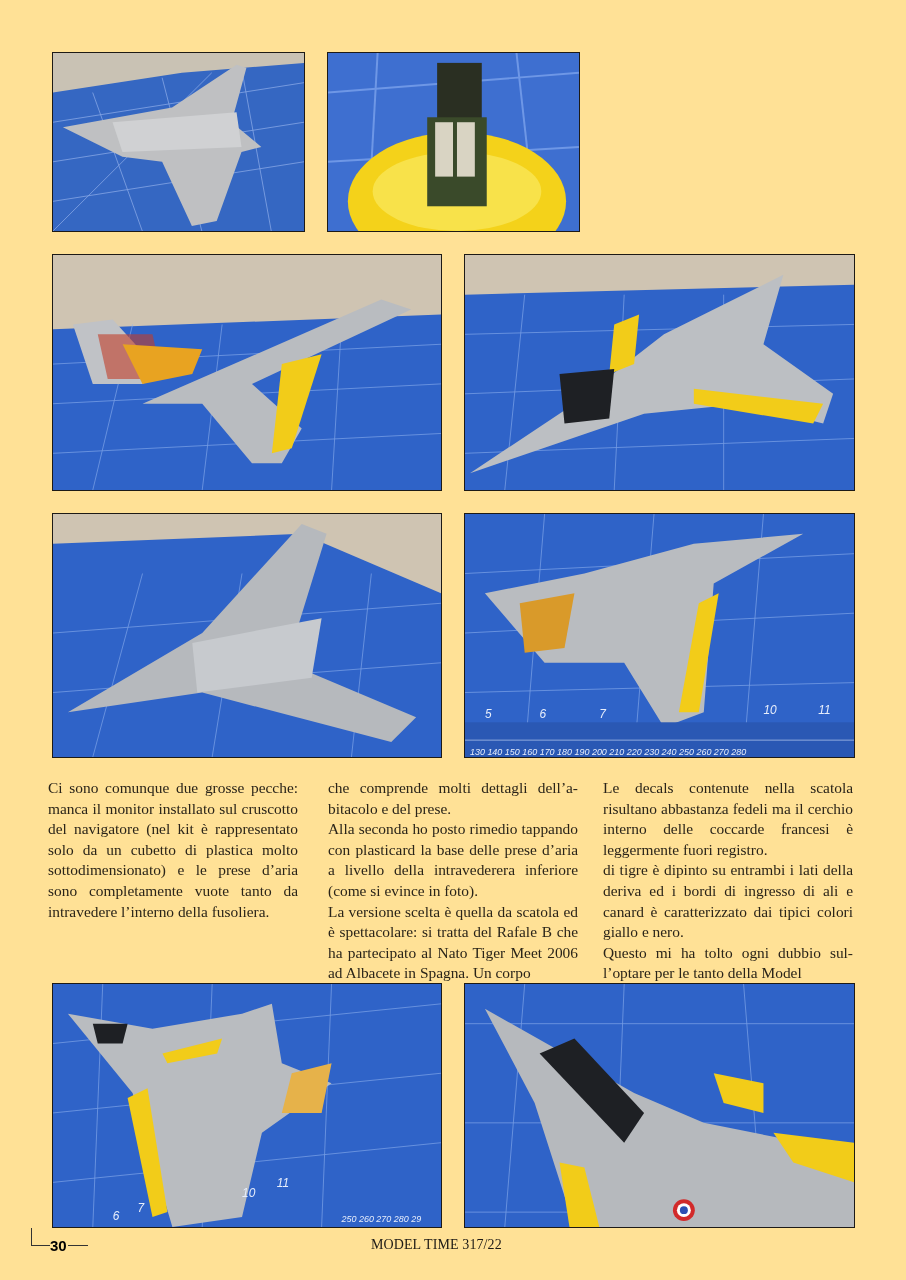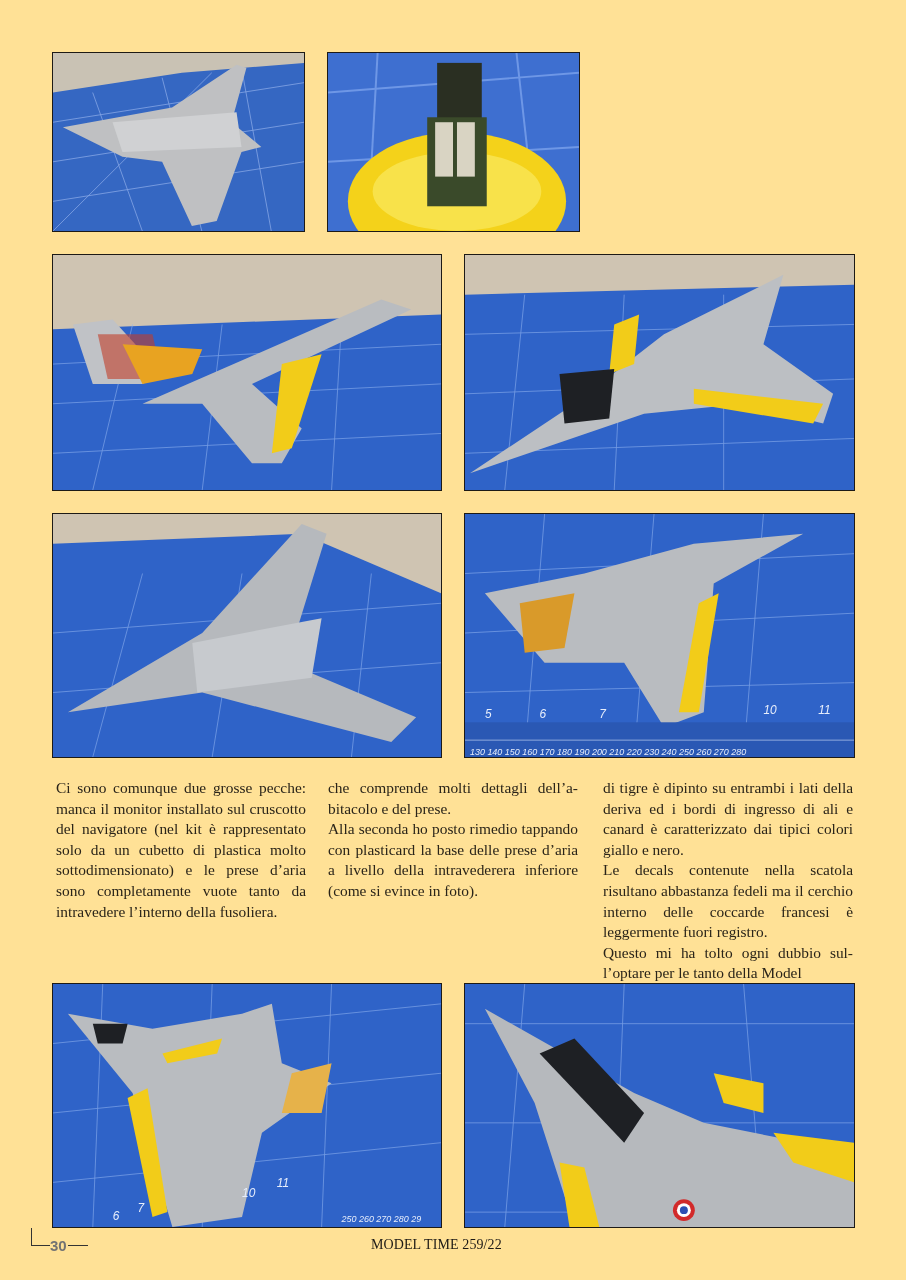--- a/index.html
+++ b/index.html
@@ -2,21 +2,21 @@
 <html><head>
 <meta charset="utf-8">
 <style>
   * { margin:0; padding:0; box-sizing:border-box; }
   html, body { width:906px; height:1280px; overflow:hidden; }
   body { background:#FFE196; font-family:"Liberation Serif", "DejaVu Serif", serif; color:#2a2419; position:relative; }
   .photo { position:absolute; border:1.5px solid #1d1a16; overflow:hidden; background:#2f5fb8; }
   .photo svg { width:100%; height:100%; display:block; }
   .col { position:absolute; top:778px; width:250px; font-size:15.4px; line-height:20.6px; text-align:justify; hyphens:manual; }
   .col p { margin:0; }
-  .footer-num { position:absolute; left:50px; top:1237px; font-family:"Liberation Sans", "DejaVu Sans", sans-serif; font-weight:bold; font-size:15px; color:#737373; }
+  .footer-num { position:absolute; left:50px; top:1237px; font-family:"Liberation Sans", "DejaVu Sans", sans-serif; font-weight:bold; font-size:15px; color:#000000; }
   .footer-bracket { position:absolute; left:31px; top:1228px; width:12px; height:18px; border-left:1.5px solid #333; border-bottom:1.5px solid #333; }
   .footer-bracket-tail { position:absolute; left:43px; top:1245px; width:7px; height:0; border-top:1.5px solid #333; }
   .footer-dash { position:absolute; left:68px; top:1245px; width:20px; height:0; border-top:1.5px solid #333; }
   .footer-title { position:absolute; left:371px; top:1237px; font-size:14px; color:#1d1a16; letter-spacing:0.1px; }
 </style>
 </head>
 <body>
 
 <div class="photo" style="left:52px;top:52px;width:253px;height:180px;">
   <svg viewBox="0 0 253 180" preserveAspectRatio="none">
@@ -128,30 +128,31 @@
       <text x="5" y="243">130 140 150 160 170 180 190 200 210 220 230 240 250 260 270 280</text>
       <text x="20" y="206" font-size="12">5</text>
         <text x="75" y="206" font-size="12">6</text>
         <text x="135" y="206" font-size="12">7</text>
       <text x="300" y="202" font-size="12">10</text>
         <text x="355" y="202" font-size="12">11</text>
     </g>
   </svg>
 </div>
 
-<div class="col" style="left:56px;">
+<div class="col" style="left:48px;">
   <p>Ci sono comunque due grosse pec­che: manca il monitor installato sul cruscotto del navigatore (nel kit è rap­presentato solo da un cubetto di pla­stica molto sottodimensionato) e le prese d’aria sono completamente vuote tanto da intravedere l’interno della fusoliera.</p>
 </div>
 <div class="col" style="left:328px;">
   <p>che comprende molti dettagli dell’a­bitacolo e del prese.</p>
   <p>Alla seconda ho posto rimedio tap­pando con plasticard la base delle prese d’aria a livello della intravedere­ra inferiore (come si evince in foto).</p>
+  <p>La versione scelta è quella da scatola ed è spettacolare: si tratta del Rafale B che ha partecipato al Nato Tiger Meet 2006 ad Albacete in Spagna. Un corpo</p>
 </div>
 <div class="col" style="left:603px;">
+  <p>Le decals contenute nella scatola risultano abbastanza fedeli ma il cer­chio interno delle coccarde francesi è leggermente fuori registro.</p>
   <p>di tigre è dipinto su entrambi i lati della deriva ed i bordi di ingresso di ali e canard è caratterizzato dai tipici colori giallo e nero.</p>
-  <p>Le decals contenute nella scatola risultano abbastanza fedeli ma il cer­chio interno delle coccarde francesi è leggermente fuori registro.</p>
   <p>Questo mi ha tolto ogni dubbio sul­l’optare per le tanto della Model</p>
 </div>
 
 <div class="photo" style="left:52px;top:983px;width:390px;height:245px;">
   <svg viewBox="0 0 390 245" preserveAspectRatio="none">
     <rect width="390" height="245" fill="#2f63c8"></rect>
     <g stroke="#93b4f0" stroke-width="0.8" opacity="0.7">
       <line x1="0" y1="60" x2="390" y2="20"></line>
         <line x1="0" y1="130" x2="390" y2="90"></line>
         <line x1="0" y1="200" x2="390" y2="160"></line>
@@ -192,13 +193,13 @@
     <circle cx="220" cy="228" r="11" fill="#d22a2a"></circle>
       <circle cx="220" cy="228" r="7" fill="#fff"></circle>
       <circle cx="220" cy="228" r="4" fill="#2e4fb3"></circle>
   </svg>
 </div>
 
 <div class="footer-bracket"></div>
 <div class="footer-bracket-tail"></div>
 <div class="footer-num">30</div>
 <div class="footer-dash"></div>
-<div class="footer-title">MODEL TIME 259/22</div>
+<div class="footer-title">MODEL TIME 317/22</div>
 
 </body></html>

